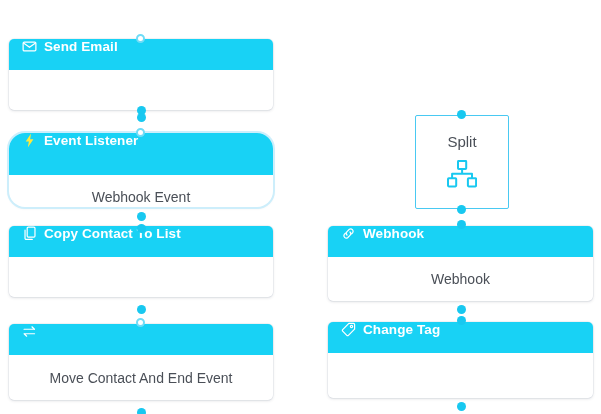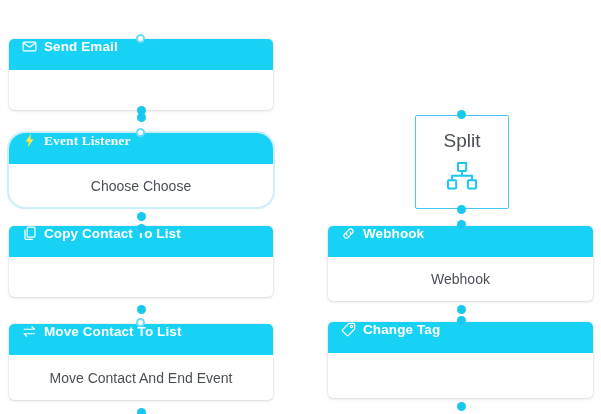--- a/index.html
+++ b/index.html
@@ -99,21 +99,21 @@
     border-radius: 2px;
     box-sizing: border-box;
     display: flex;
     flex-direction: column;
     align-items: center;
     justify-content: center;
     gap: 10px;
   }
   .split-label {
     color: #4a4f57;
-    font-size: 19px;
+    font-size: 15px;
   }
 
   
   .dot {
     position: absolute;
     width: 9px;
     height: 9px;
     border-radius: 50%;
     background: #18c8f0;
     box-sizing: border-box;
@@ -139,29 +139,29 @@
       </span>
       <span>Send Email</span>
     </div>
     <div class="card-body" style="height:40px;"></div>
   </div>
 
   <div class="dot ring" style="left:136px; top:34px;"></div>
   <div class="dot" style="left:137px; top:106px;"></div>
 
   <div class="card rounded" style="left:9px; top:133px; width:264px; height:74px;">
-    <div class="card-head" style="height:31px;font-family:Liberation Serif, serif;">
+    <div class="card-head" style="height:42px;">
       <span class="hicon">
         <svg width="13" height="15" viewBox="0 0 12 16">
           <path d="M7.6 0.6 L2 9.1 L5.3 9.1 L4.2 15.4 L10.2 6.6 L6.7 6.6 Z" fill="#ffe93d"></path>
         </svg>
       </span>
       <span>Event Listener</span>
     </div>
-    <div class="card-body" style="height:43px;">Choose Choose</div>
+    <div class="card-body" style="height:43px;">Webhook Event</div>
   </div>
 
   <div class="dot" style="left:137px; top:113px;"></div>
   <div class="dot ring" style="left:136px; top:128px;"></div>
   <div class="dot" style="left:137px; top:212px;"></div>
 
   <div class="card" style="left:9px; top:226px; width:264px; height:71px;">
     <div class="card-head">
       <span class="hicon">
         <svg width="14" height="15" viewBox="0 0 14 16">
@@ -178,21 +178,20 @@
   <div class="dot" style="left:137px; top:305px;"></div>
 
   <div class="card" style="left:9px; top:324px; width:264px; height:76px;">
     <div class="card-head">
       <span class="hicon">
         <svg width="15" height="15" viewBox="0 0 16 16">
           <path d="M2.2 5.6 H13.2 M10.6 3.0 L13.3 5.6" fill="none" stroke="#ffffff" stroke-width="1.3" stroke-linecap="round" stroke-linejoin="round"></path>
           <path d="M13.4 10.4 H2.4 M5.0 13.0 L2.3 10.4" fill="none" stroke="#ffffff" stroke-width="1.3" stroke-linecap="round" stroke-linejoin="round"></path>
         </svg>
       </span>
-      <span>Move Contact To List</span>
     </div>
     <div class="card-body" style="height:45px;">Move Contact And End Event</div>
   </div>
 
   <div class="dot ring" style="left:136px; top:318px;"></div>
   <div class="dot" style="left:137px; top:408px;"></div>
 
   <div class="split-node" style="left:415px; top:115px; width:94px; height:94px;">
     <span class="split-label">Split</span>
     <span>

